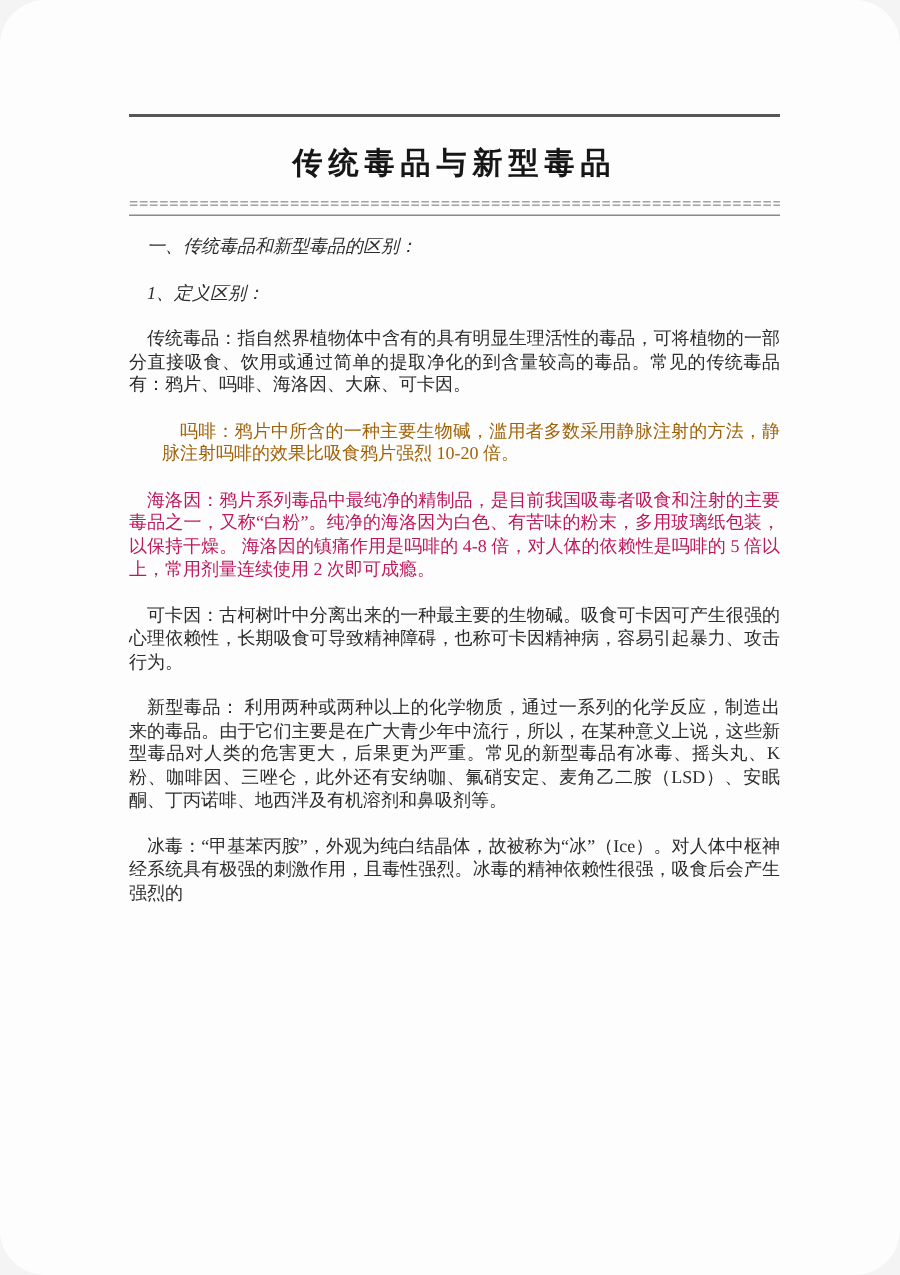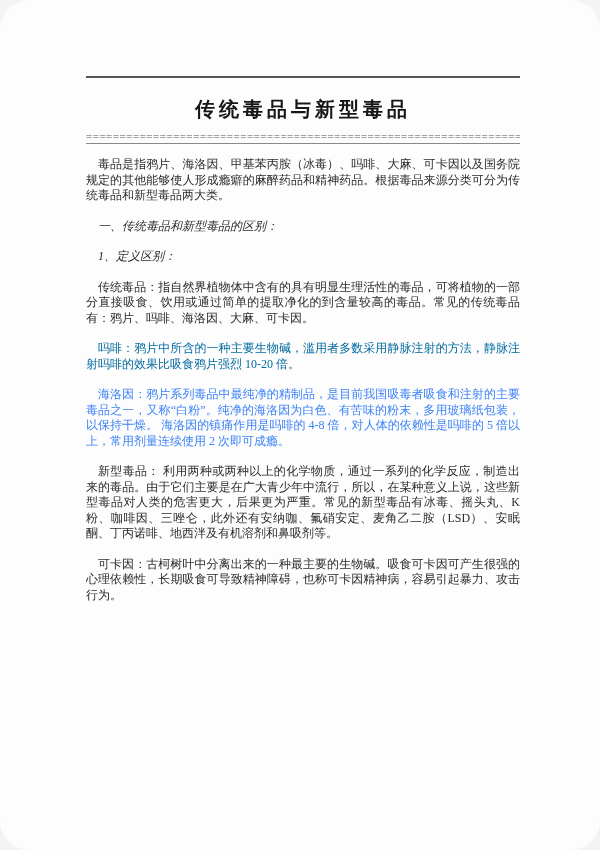--- a/index.html
+++ b/index.html
@@ -62,24 +62,24 @@
 <div class="doc" style="background: rgb(253, 253, 253); border-radius: 30px;">
   <div class="content">
 
     <div class="top-rule"></div>
 
     <div class="doc-title" style="color: rgb(22, 22, 22);">传统毒品与新型毒品</div>
 
     <div class="separator">======================================================================</div>
 
     <div class="body-text">
-      <p style="color: rgb(43, 43, 43);">毒品是指鸦片、海洛因、甲基苯丙胺（冰毒）、吗啡、大麻、可卡因以及国务院规定的其他能够使人形成瘾癖的麻醉药品和精神药品。根据毒品来源分类可分为传统毒品和新型毒品两大类。</p>
       <p style="color: rgb(43, 43, 43); font-style: italic;">一、传统毒品和新型毒品的区别：</p>
       <p style="color: rgb(43, 43, 43); font-style: italic;">1、定义区别：</p>
       <p style="color: rgb(43, 43, 43);">传统毒品：指自然界植物体中含有的具有明显生理活性的毒品，可将植物的一部分直接吸食、饮用或通过简单的提取净化的到含量较高的毒品。常见的传统毒品有：鸦片、吗啡、海洛因、大麻、可卡因。</p>
-      <p style="color: #0369a1;">吗啡：鸦片中所含的一种主要生物碱，滥用者多数采用静脉注射的方法，静脉注射吗啡的效果比吸食鸦片强烈 10-20 倍。</p>
-      <p style="color: #3b82f6;">海洛因：鸦片系列毒品中最纯净的精制品，是目前我国吸毒者吸食和注射的主要毒品之一，又称“白粉”。纯净的海洛因为白色、有苦味的粉末，多用玻璃纸包装，以保持干燥。 海洛因的镇痛作用是吗啡的 4-8 倍，对人体的依赖性是吗啡的 5 倍以上，常用剂量连续使用 2 次即可成瘾。</p>
+      <p style="color: #a16207; margin-left: 22px;">吗啡：鸦片中所含的一种主要生物碱，滥用者多数采用静脉注射的方法，静脉注射吗啡的效果比吸食鸦片强烈 10-20 倍。</p>
+      <p style="color: #be185d;">海洛因：鸦片系列毒品中最纯净的精制品，是目前我国吸毒者吸食和注射的主要毒品之一，又称“白粉”。纯净的海洛因为白色、有苦味的粉末，多用玻璃纸包装，以保持干燥。 海洛因的镇痛作用是吗啡的 4-8 倍，对人体的依赖性是吗啡的 5 倍以上，常用剂量连续使用 2 次即可成瘾。</p>
+      <p style="color: rgb(43, 43, 43);">可卡因：古柯树叶中分离出来的一种最主要的生物碱。吸食可卡因可产生很强的心理依赖性，长期吸食可导致精神障碍，也称可卡因精神病，容易引起暴力、攻击行为。</p>
       <p style="color: rgb(43, 43, 43);">新型毒品： 利用两种或两种以上的化学物质，通过一系列的化学反应，制造出来的毒品。由于它们主要是在广大青少年中流行，所以，在某种意义上说，这些新型毒品对人类的危害更大，后果更为严重。常见的新型毒品有冰毒、摇头丸、K 粉、咖啡因、三唑仑，此外还有安纳咖、氟硝安定、麦角乙二胺（LSD）、安眠酮、丁丙诺啡、地西泮及有机溶剂和鼻吸剂等。</p>
-      <p style="color: rgb(43, 43, 43);">可卡因：古柯树叶中分离出来的一种最主要的生物碱。吸食可卡因可产生很强的心理依赖性，长期吸食可导致精神障碍，也称可卡因精神病，容易引起暴力、攻击行为。</p>
+      <p style="color: rgb(43, 43, 43);">冰毒：“甲基苯丙胺”，外观为纯白结晶体，故被称为“冰”（Ice）。对人体中枢神经系统具有极强的刺激作用，且毒性强烈。冰毒的精神依赖性很强，吸食后会产生强烈的</p>
     </div>
 
   </div>
 </div>
 
 </body></html>

